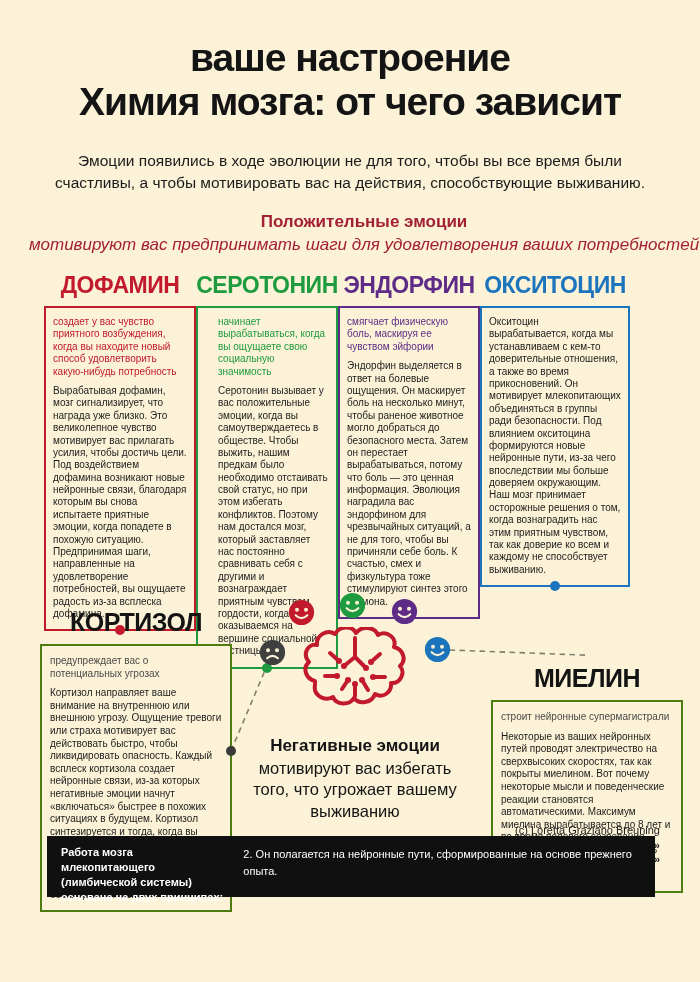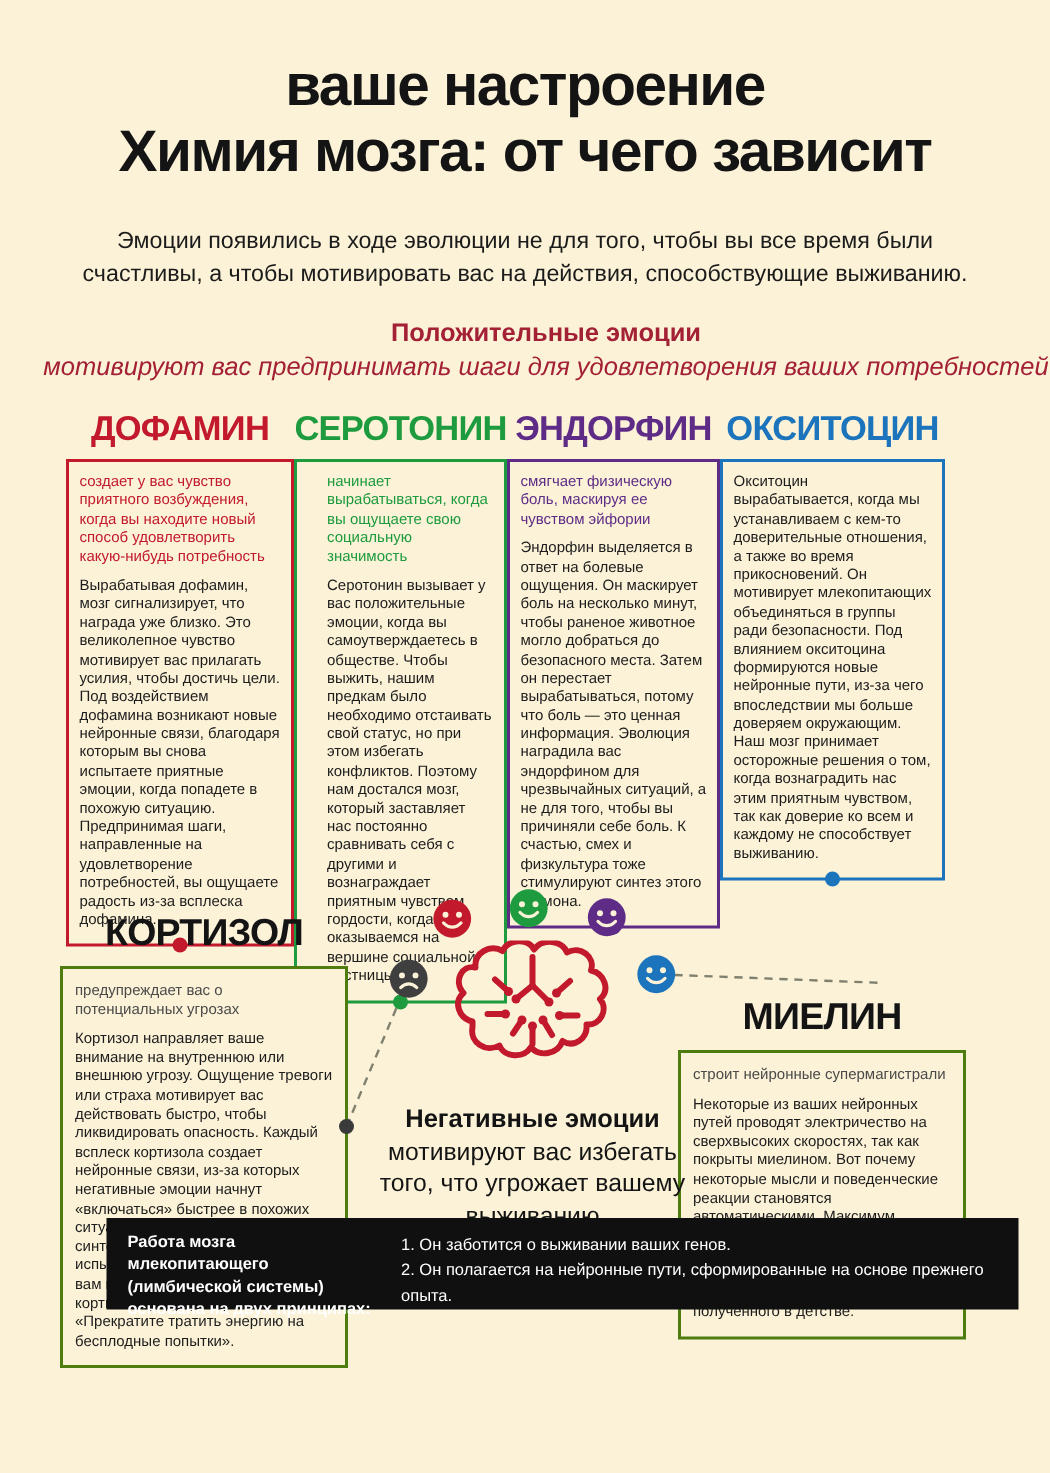--- a/index.html
+++ b/index.html
@@ -54,42 +54,42 @@
   .c-oxytocin .dot { background:#1B74BC; }
   
   .sidebox { position:absolute; width:192px; z-index:2; }
   .sidebox .hname { text-align:center; font-weight:700; font-size:25px; letter-spacing:-0.5px; color:#141414; margin-bottom:7px; }
   .sidebox .hbox { border:2px solid #4d7c0f; background:#FBF2D7; padding:9px 8px; font-size:10px; line-height:1.26; position:relative; }
   .sidebox .intro { color:#4a4a4a; margin-bottom:7px; }
   .sidebox .btext { color:#1c1c1c; }
   #cortisol-block { left:40px; top:608px; }
   #cortisol-block .hbox { min-height:192px; }
   #cortisol-block .dot { background:#3a3a3a; left:auto; right:-6px; bottom:auto; top:100px; transform:none; }
-  #myelin-block { left:452px; top:664px; }
+  #myelin-block { left:491px; top:664px; }
   #myelin-block .hbox { min-height:146px; }
   
   #connector-svg { position:absolute; inset:0; width:700px; height:982px; z-index:1; pointer-events:none; }
   .smiley { position:absolute; width:27px; height:27px; z-index:2; }
   #smiley-red    { left:288px; top:599px; }
   #smiley-green  { left:339px; top:592px; }
   #smiley-purple { left:391px; top:598px; }
   #smiley-blue   { left:424px; top:636px; }
   #smiley-sad    { left:259px; top:639px; }
   .brain { position:absolute; left:299px; top:627px; width:112px; height:86px; z-index:2; }
   .neg-heading { position:absolute; left:245px; top:736px; width:220px; text-align:center; color:#141414; z-index:2; }
   .neg-heading .h1 { font-size:17px; font-weight:700; }
   .neg-heading .h2 { font-size:16.5px; line-height:1.3; margin-top:2px; }
   
   .credit-wrap { position:absolute; right:40px; top:824px; width:400px; text-align:right; color:#1b1b1b; z-index:2; }
   .credit-wrap .credit { font-size:11px; line-height:1.25; }
   .credit-wrap .books { font-size:11px; font-weight:700; line-height:1.25; margin-top:1px; }
   .footer {
-    position:absolute; left:47px; top:812px; width:608px; height:61px;
+    position:absolute; left:47px; top:836px; width:608px; height:61px;
     background:#101010; color:#ffffff; display:flex; align-items:flex-start;
-    padding:9px 14px; gap:16px; z-index:3;margin-left:24px;
+    padding:9px 14px; gap:16px; z-index:3;
   }
   .footer .lead { width:178px; font-weight:700; font-size:11px; line-height:1.35; }
   .footer .plist { font-size:11px; line-height:1.55; padding-top:1px; }
 </style>
 </head>
 <body>
 
 <div class="page">
 
   <svg id="connector-svg">
@@ -231,18 +231,17 @@
   </div>
 
   <div class="credit-wrap">
     <div class="credit">(c) Loretta Graziano Breuning</div>
     <div class="books">Подробнее о химии мозга и настроении — в книгах «Гормоны счастья» и «Управляй гормонами счастья»</div>
   </div>
 
   <div class="footer">
     <div class="lead">Работа мозга млекопитающего (лимбической системы) основана на двух принципах:</div>
     <div class="plist">
-      <div>1. Он заботится о выживании ваших генов.</div>
       <div>2. Он полагается на нейронные пути, сформированные на основе прежнего опыта.</div>
     </div>
   </div>
 
 </div>
 
 </body></html>

